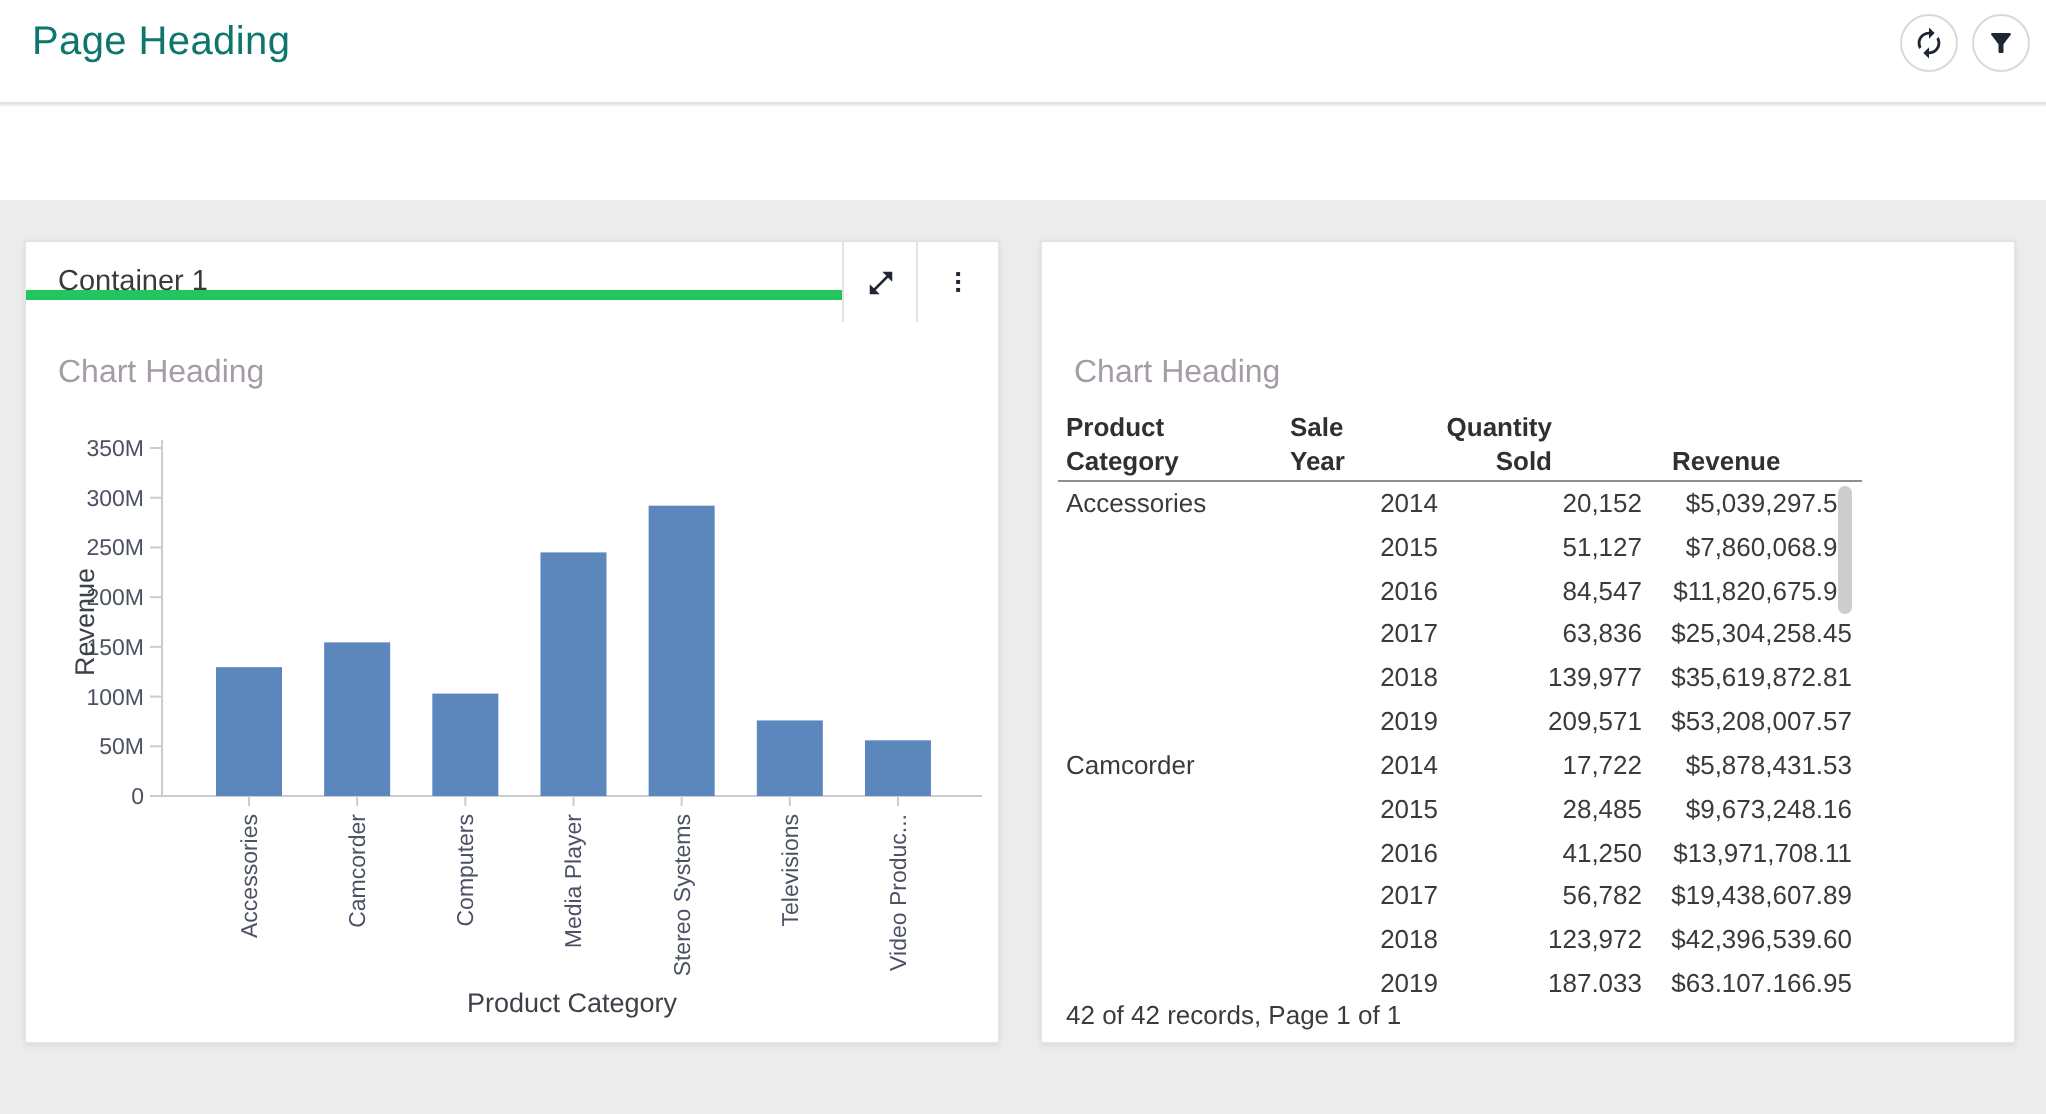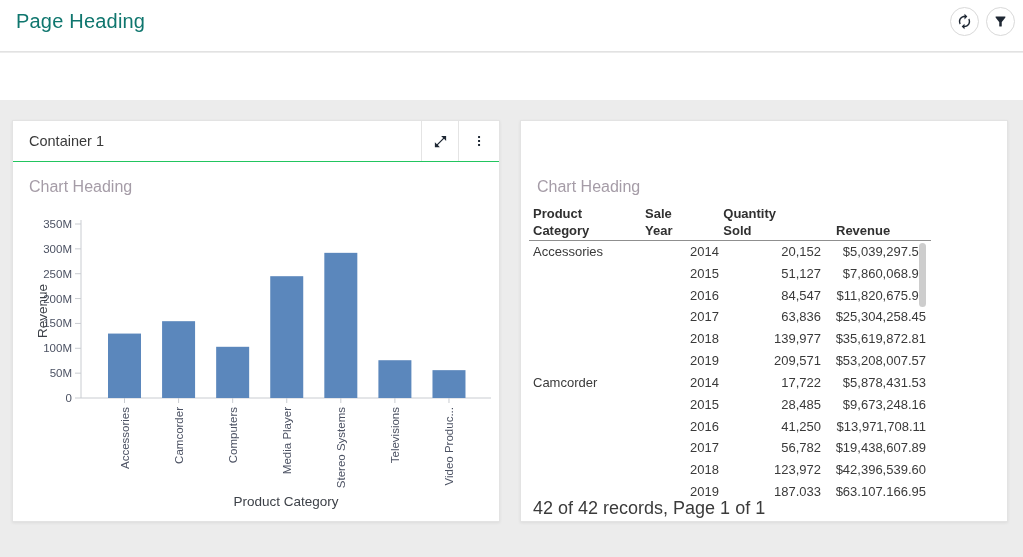--- a/index.html
+++ b/index.html
@@ -5,47 +5,47 @@
   *{margin:0;padding:0;box-sizing:border-box;font-family:"Liberation Sans",sans-serif}
   html,body{width:1023px;height:557px;overflow:hidden;background:#ececec}
   .topbar{position:absolute;left:0;top:0;width:1023px;height:52px;background:#fff;border-bottom:1px solid #e2e2e2;z-index:3}
   .page-title{position:absolute;left:16px;top:10px;font-size:20px;font-weight:400;color:#0f766e;letter-spacing:.2px}
   .round-btn{position:absolute;top:7px;width:29px;height:29px;border-radius:50%;border:1px solid #d9d9d9;background:#fff;cursor:pointer;display:flex;align-items:center;justify-content:center;padding:0}
   .btn-refresh{left:950px}
   .btn-filter{left:986px}
   .subbar{position:absolute;left:0;top:53px;width:1023px;height:47px;background:#fff;z-index:2}
   .card{position:absolute;top:120px;width:488px;height:402px;background:#fff;border:1px solid #e3e3e3;box-shadow:0 1px 3px rgba(0,0,0,.07)}
   .card1{left:12px}.card2{left:520px}
-  .card-header{position:absolute;top:0;left:0;right:0;height:41px;border-bottom:1px solid #22c55e;background:#fff}
+  .card-header{position:absolute;top:0;left:0;right:0;height:29px;border-bottom:5px solid #22c55e;background:#fff}
   .card-title{position:absolute;left:16px;top:0;line-height:40px;font-size:14.5px;color:#3a3a3a}
   .card-action{position:absolute;top:0;height:40px;border:none;border-left:1px solid #e4e4e4;background:#fff;cursor:pointer;display:flex;align-items:center;justify-content:center}
   .act-expand{right:41px;width:37px}
   .act-more{right:0;width:41px}
   .chart-heading{position:absolute;left:16px;top:57px;font-size:16px;color:#a59ca7}
   .chart-svg{position:absolute;left:0;top:80px}
   svg text{font-family:"Liberation Sans",sans-serif}
   .tick-label{font-size:11.5px;fill:#4c5263}
   .axis-title{font-size:13.5px;fill:#3d4148}
   
   .thead{position:absolute;left:0;top:84px;width:100%;height:35px;font-size:13px;font-weight:bold;color:#303030}
   .thead div{position:absolute;line-height:17px;white-space:pre-line}
   .hc1{left:12px;top:0}
   .hc2{left:124px;top:0}
-  .hc3{right:231px;top:0;text-align:left}
+  .hc3{right:231px;top:0;text-align:right}
   .hc4{left:315px;top:17px}
   .thead-rule{position:absolute;left:8px;right:76px;top:119px;height:1px;background:#8f8f8f}
   .tbody{position:absolute;left:0;top:120px;width:100%;height:257px;overflow:hidden}
   .trow{position:relative;height:21.82px;font-size:13px;color:#3a3a3a}
   .trow span{position:absolute;top:0;line-height:21.82px;white-space:nowrap}
   .c1{left:12px}
   .c2{right:288px}
   .c3{right:186px}
   .c4{right:81px}
   .vthumb{position:absolute;left:398px;top:122px;width:7px;height:64px;border-radius:4px;background:#cdcdcd}
-  .tfooter{position:absolute;left:0;bottom:0;width:100%;height:25px;background:#fff;font-size:18px;color:#3b3b3b;line-height:24px;padding-left:12px}
+  .tfooter{position:absolute;left:0;bottom:0;width:100%;height:25px;background:#fff;font-size:13px;color:#3b3b3b;line-height:24px;padding-left:12px}
 </style>
 </head>
 <body>
 
 <div>
 
   <header class="topbar">
     <h1 class="page-title">Page Heading</h1>
     <button class="round-btn btn-refresh">
       <svg width="17" height="17" viewBox="0 0 24 24">

